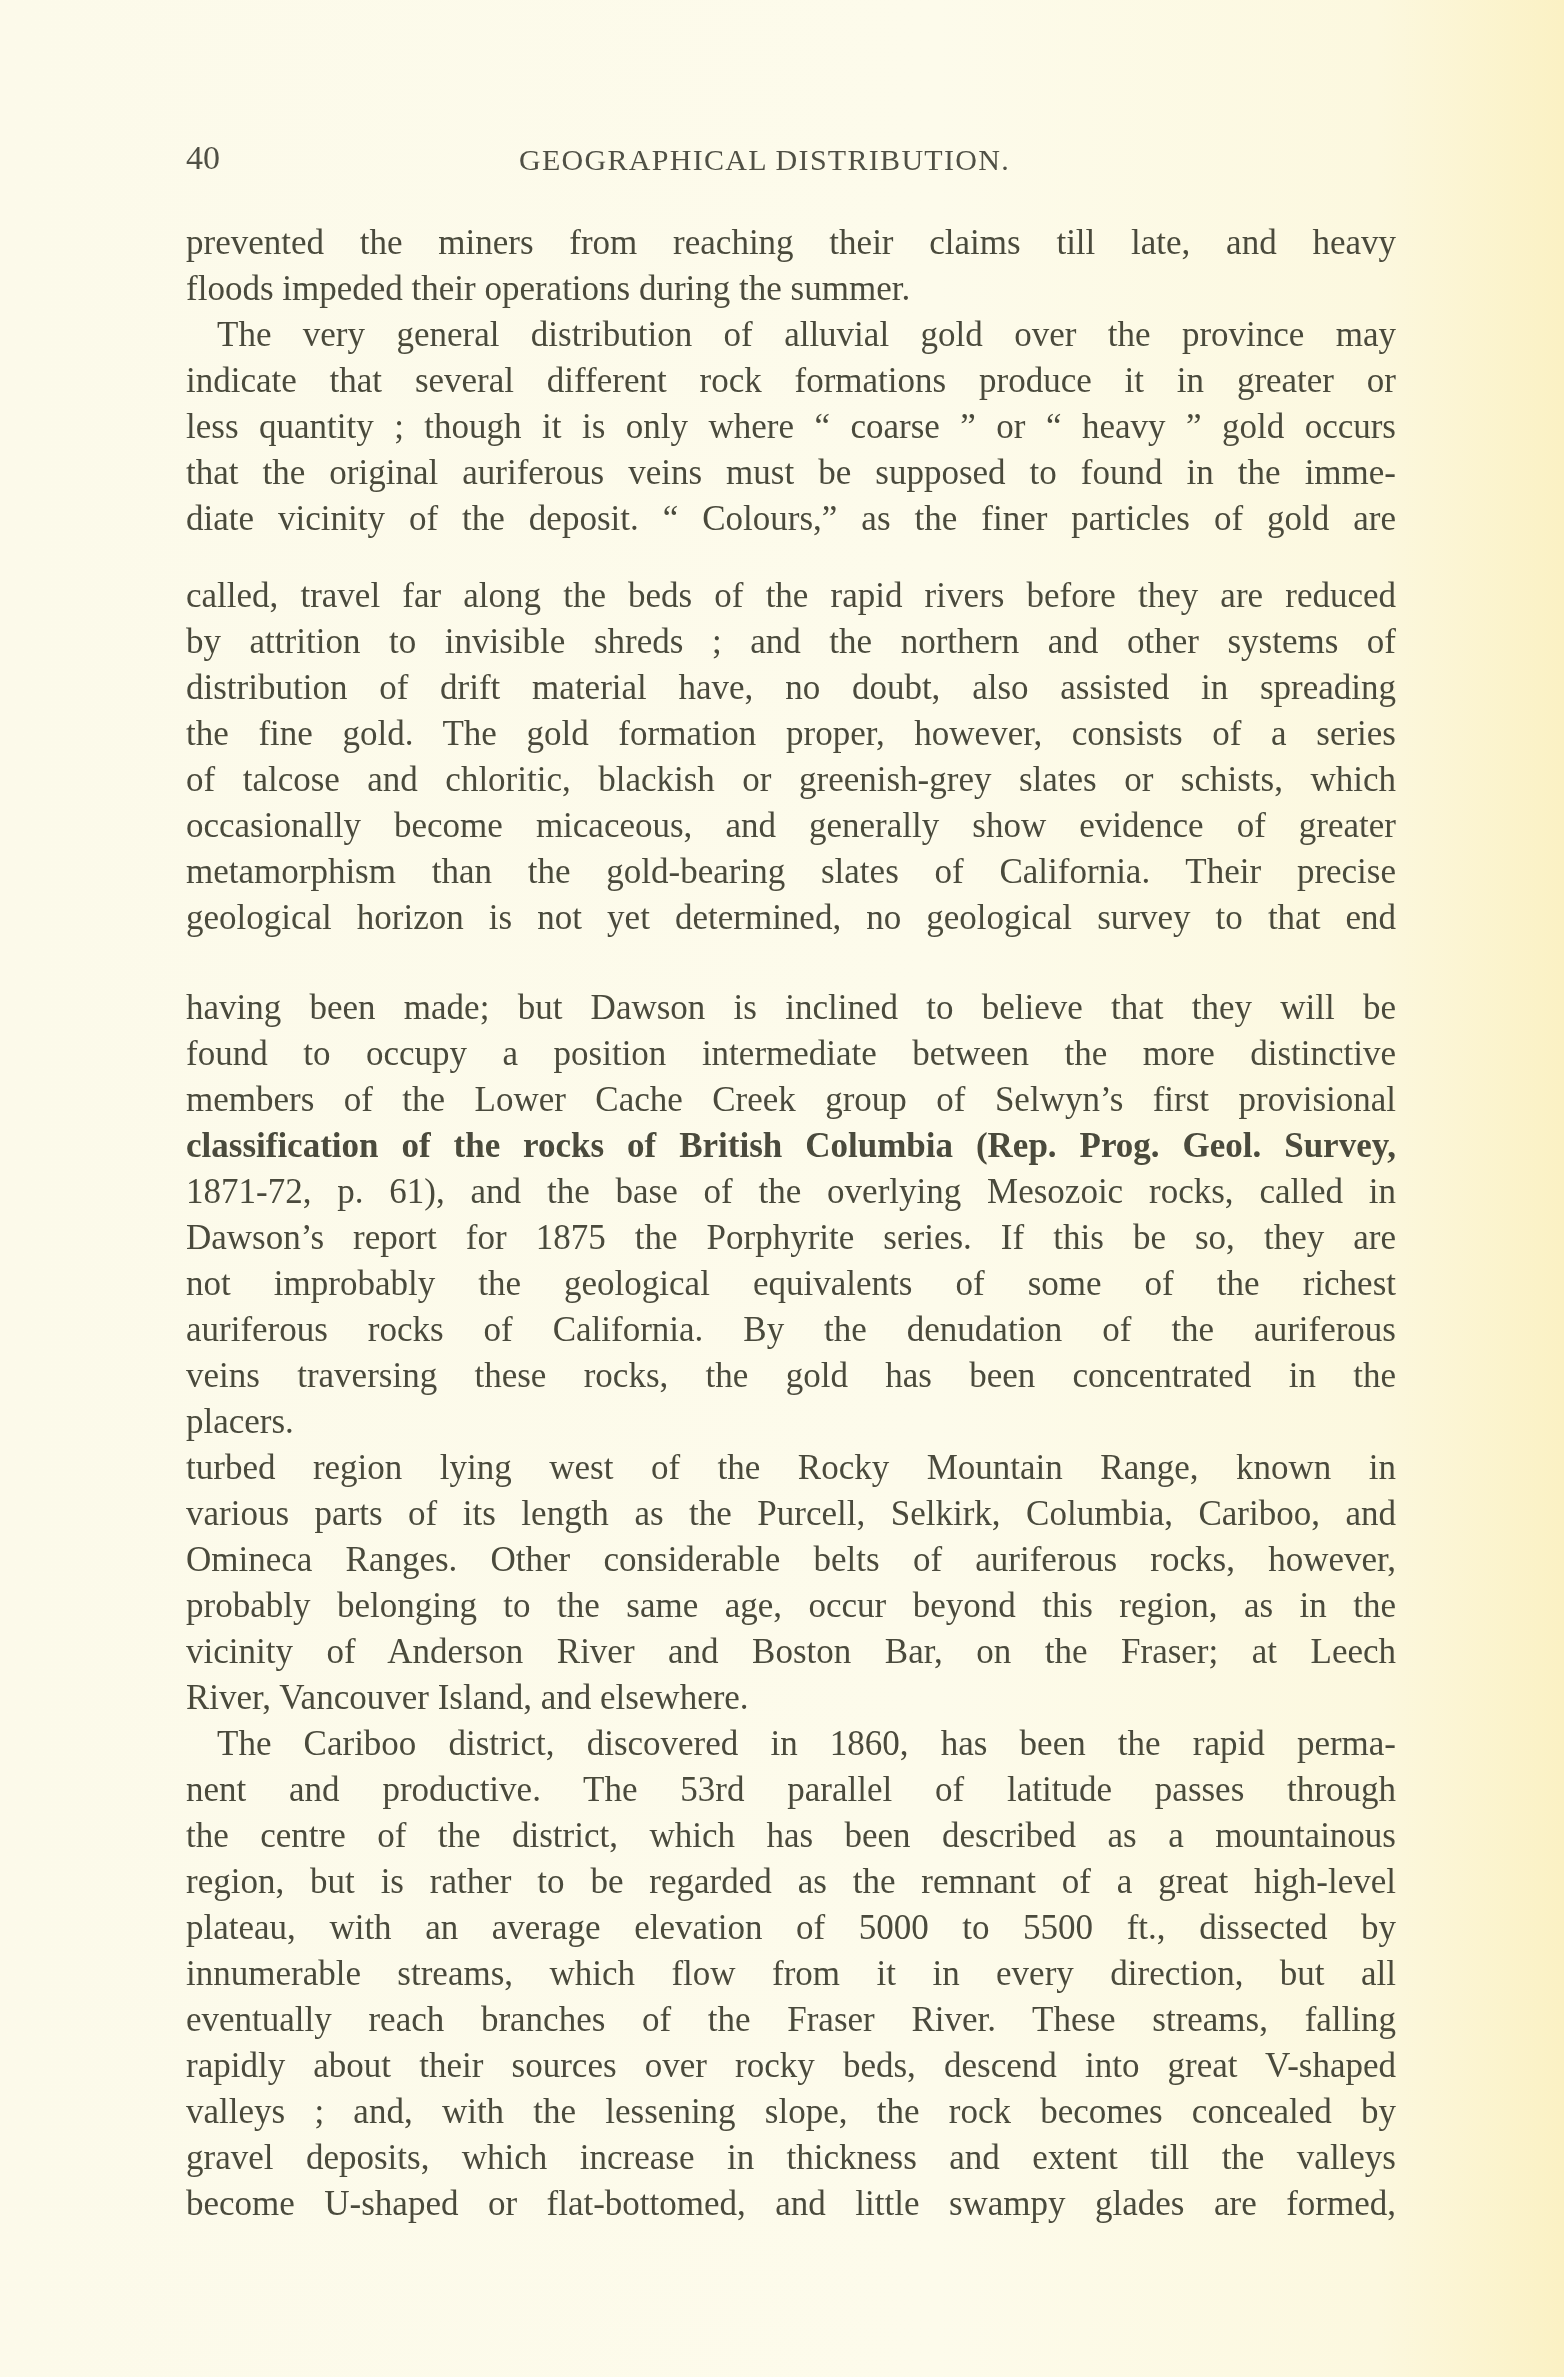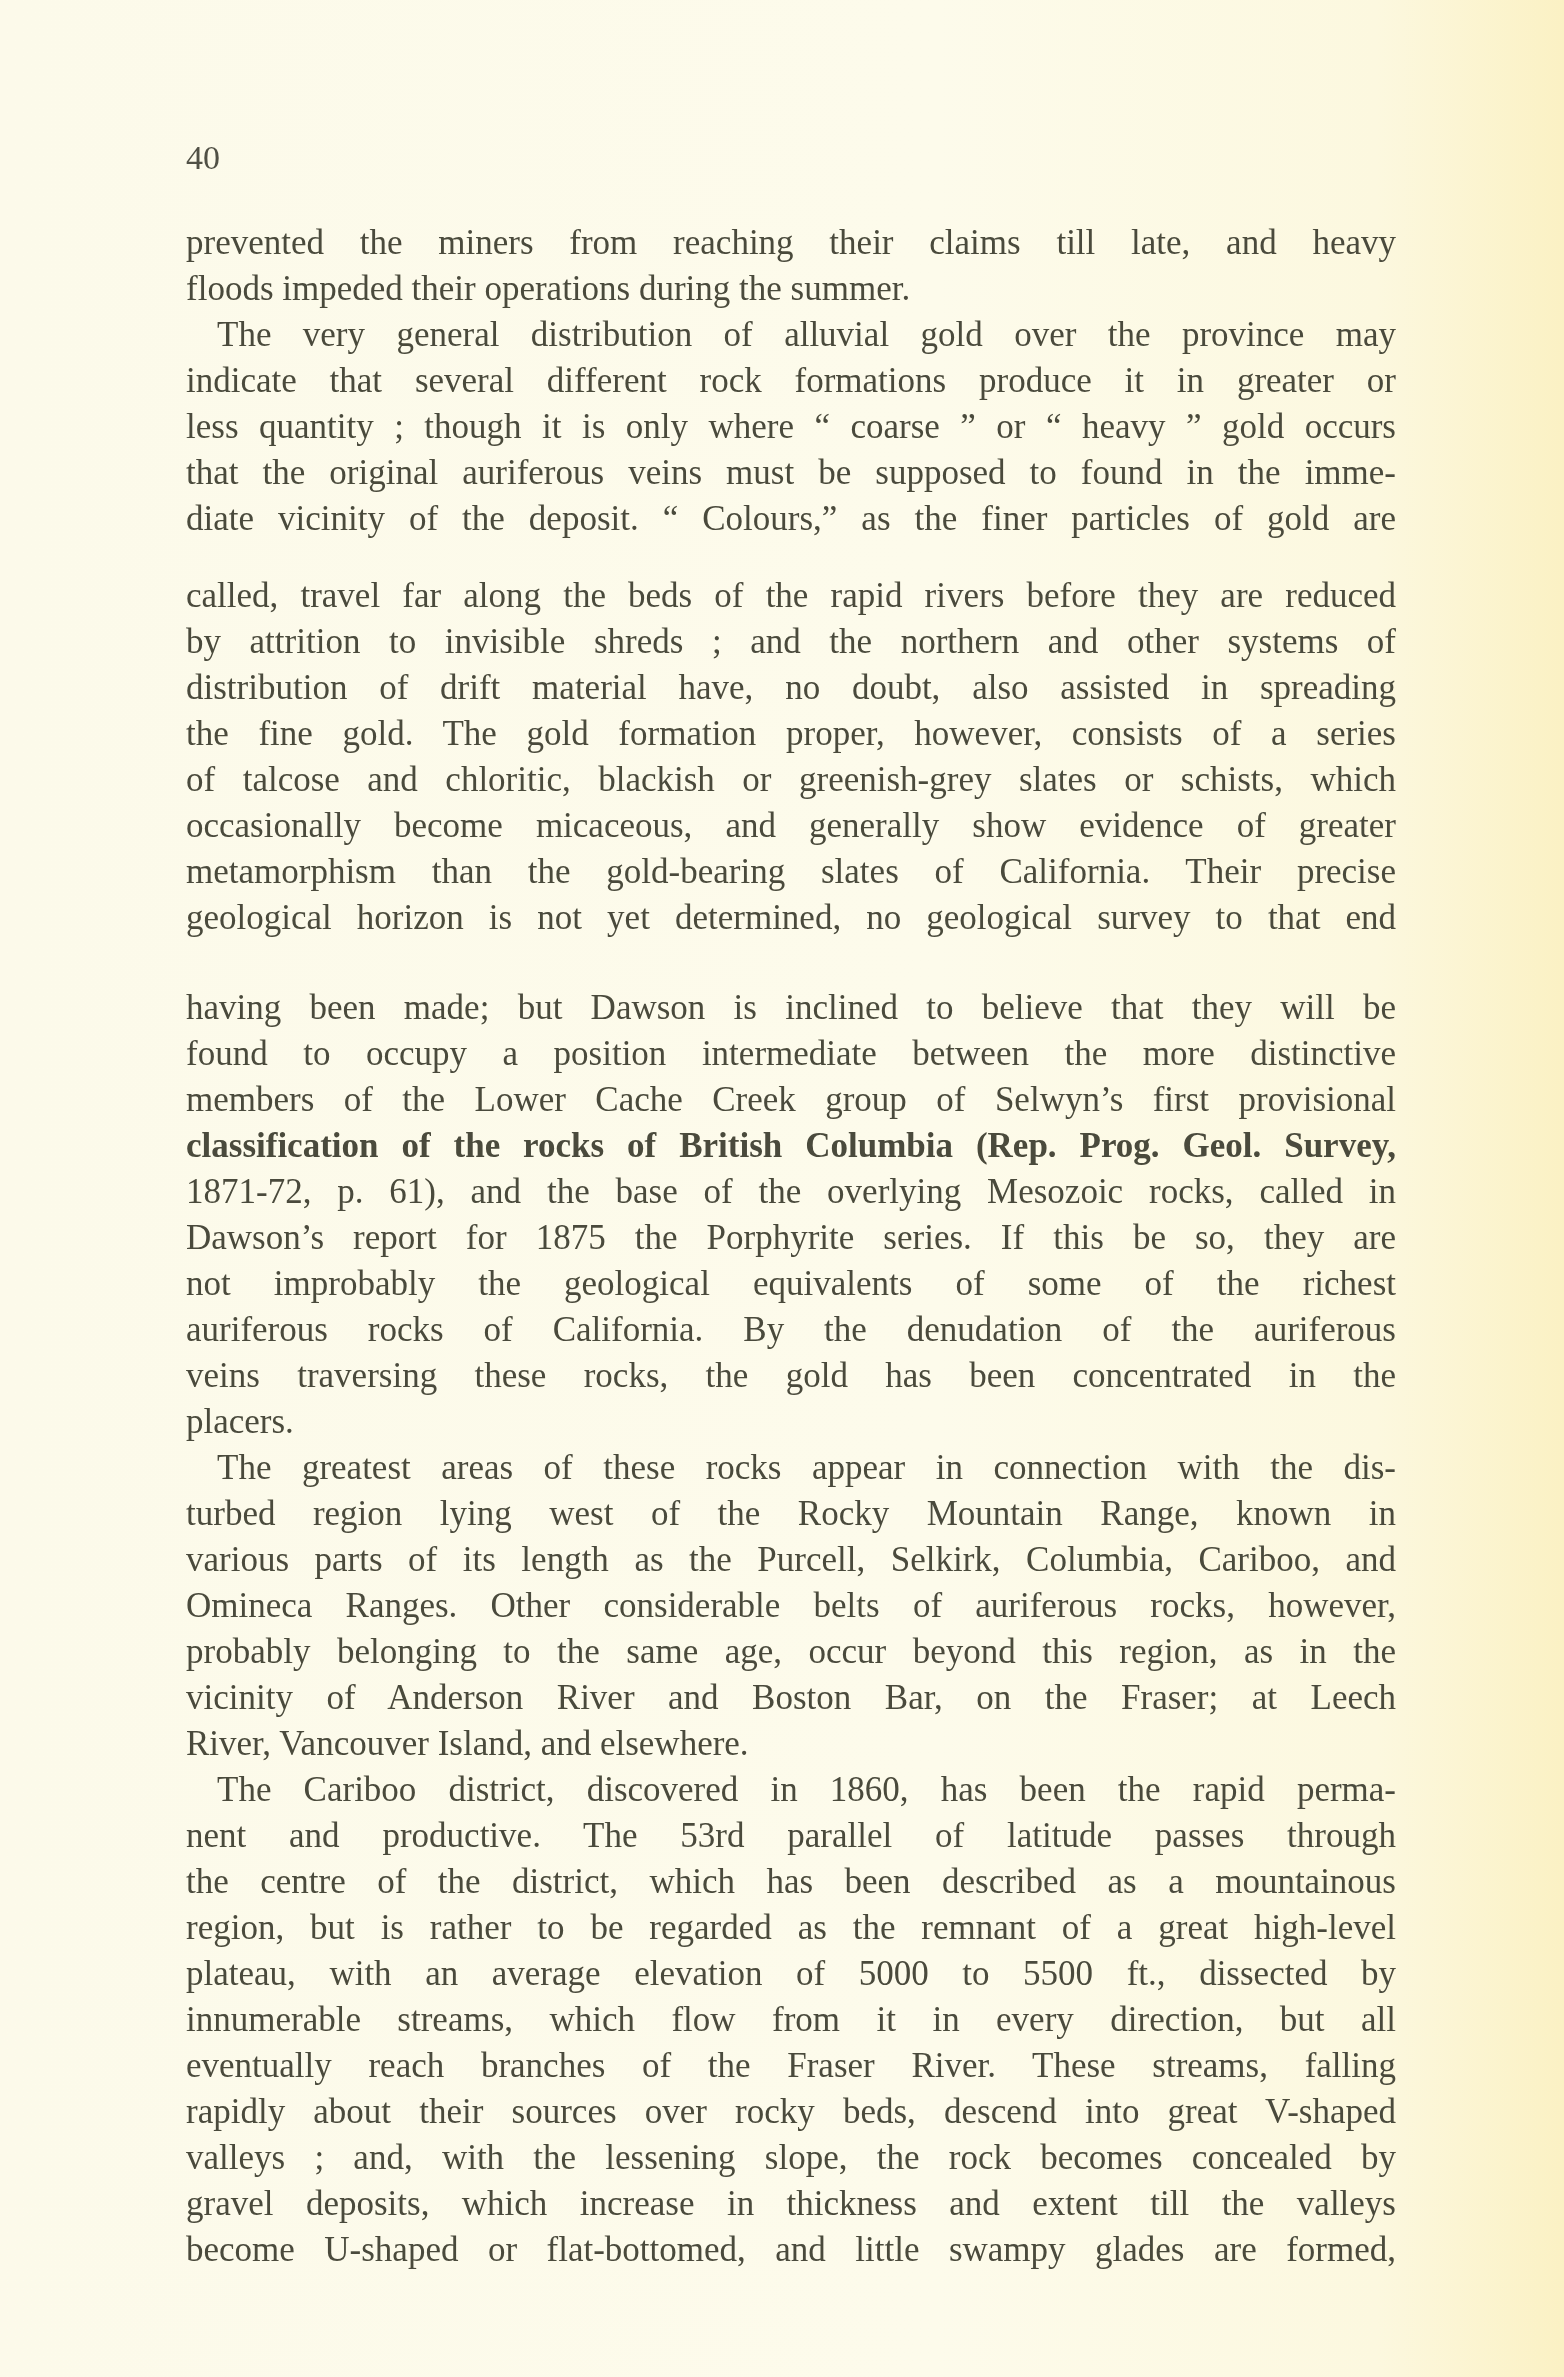--- a/index.html
+++ b/index.html
@@ -27,20 +27,21 @@
   }
   .line.last { text-align-last: left; }
   .line.indent { padding-left: 31px; }
 </style>
 </head>
 <body>
 
 <div class="page">
   <div class="running-head">
     <span class="page-number">40</span>
+    <span class="running-title">GEOGRAPHICAL DISTRIBUTION.</span>
   </div>
   <div class="body-text" id="body-text">
       <span class="line" style="white-space: normal; height: 46px;">prevented the miners from reaching their claims till late, and heavy</span>
       <span class="line last" style="white-space: nowrap;">floods impeded their operations during the summer.</span>
       <span class="line indent" style="white-space: normal; height: 46px;">The very general distribution of alluvial gold over the province may</span>
       <span class="line" style="white-space: normal; height: 46px;">indicate that several different rock formations produce it in greater or</span>
       <span class="line" style="white-space: normal; height: 46px;">less quantity ; though it is only where “ coarse ” or “ heavy ” gold occurs</span>
       <span class="line" style="white-space: normal; height: 46px;">that the original auriferous veins must be supposed to found in the imme-</span>
       <span class="line" style="white-space: normal; height: 46px;">diate vicinity of the deposit. “ Colours,” as the finer particles of gold are</span>
       <span class="line" style="white-space: normal; height: 46px; margin-top: 31px;">called, travel far along the beds of the rapid rivers before they are reduced</span>
@@ -54,21 +55,20 @@
       <span class="line" style="white-space: normal; height: 46px; margin-top: 44px;">having been made; but Dawson is inclined to believe that they will be</span>
       <span class="line" style="white-space: normal; height: 46px;">found to occupy a position intermediate between the more distinctive</span>
       <span class="line" style="white-space: normal; height: 46px;">members of the Lower Cache Creek group of Selwyn’s first provisional</span>
       <span class="line" style="white-space: normal; height: 46px; font-weight: bold;">classification of the rocks of British Columbia (Rep. Prog. Geol. Survey,</span>
       <span class="line" style="white-space: normal; height: 46px;">1871-72, p. 61), and the base of the overlying Mesozoic rocks, called in</span>
       <span class="line" style="white-space: normal; height: 46px;">Dawson’s report for 1875 the Porphyrite series. If this be so, they are</span>
       <span class="line" style="white-space: normal; height: 46px;">not improbably the geological equivalents of some of the richest</span>
       <span class="line" style="white-space: normal; height: 46px;">auriferous rocks of California. By the denudation of the auriferous</span>
       <span class="line" style="white-space: normal; height: 46px;">veins traversing these rocks, the gold has been concentrated in the</span>
       <span class="line last" style="white-space: nowrap;">placers.</span>
-      <span class="line indent" style="white-space: normal; height: 46px;">The greatest areas of these rocks appear in connection with the dis-</span>
       <span class="line" style="white-space: normal; height: 46px;">turbed region lying west of the Rocky Mountain Range, known in</span>
       <span class="line" style="white-space: normal; height: 46px;">various parts of its length as the Purcell, Selkirk, Columbia, Cariboo, and</span>
       <span class="line" style="white-space: normal; height: 46px;">Omineca Ranges. Other considerable belts of auriferous rocks, however,</span>
       <span class="line" style="white-space: normal; height: 46px;">probably belonging to the same age, occur beyond this region, as in the</span>
       <span class="line" style="white-space: normal; height: 46px;">vicinity of Anderson River and Boston Bar, on the Fraser; at Leech</span>
       <span class="line last" style="white-space: nowrap;">River, Vancouver Island, and elsewhere.</span>
       <span class="line indent" style="white-space: normal; height: 46px;">The Cariboo district, discovered in 1860, has been the rapid perma-</span>
       <span class="line" style="white-space: normal; height: 46px;">nent and productive. The 53rd parallel of latitude passes through</span>
       <span class="line" style="white-space: normal; height: 46px;">the centre of the district, which has been described as a mountainous</span>
       <span class="line" style="white-space: normal; height: 46px;">region, but is rather to be regarded as the remnant of a great high-level</span>

